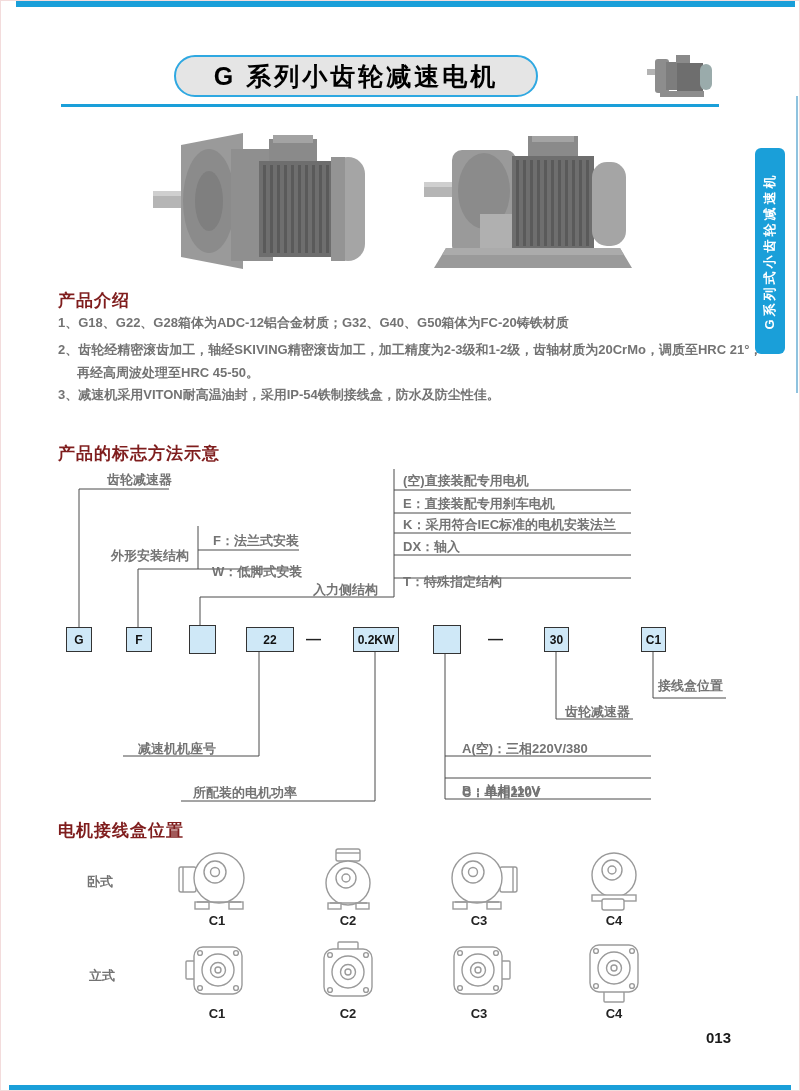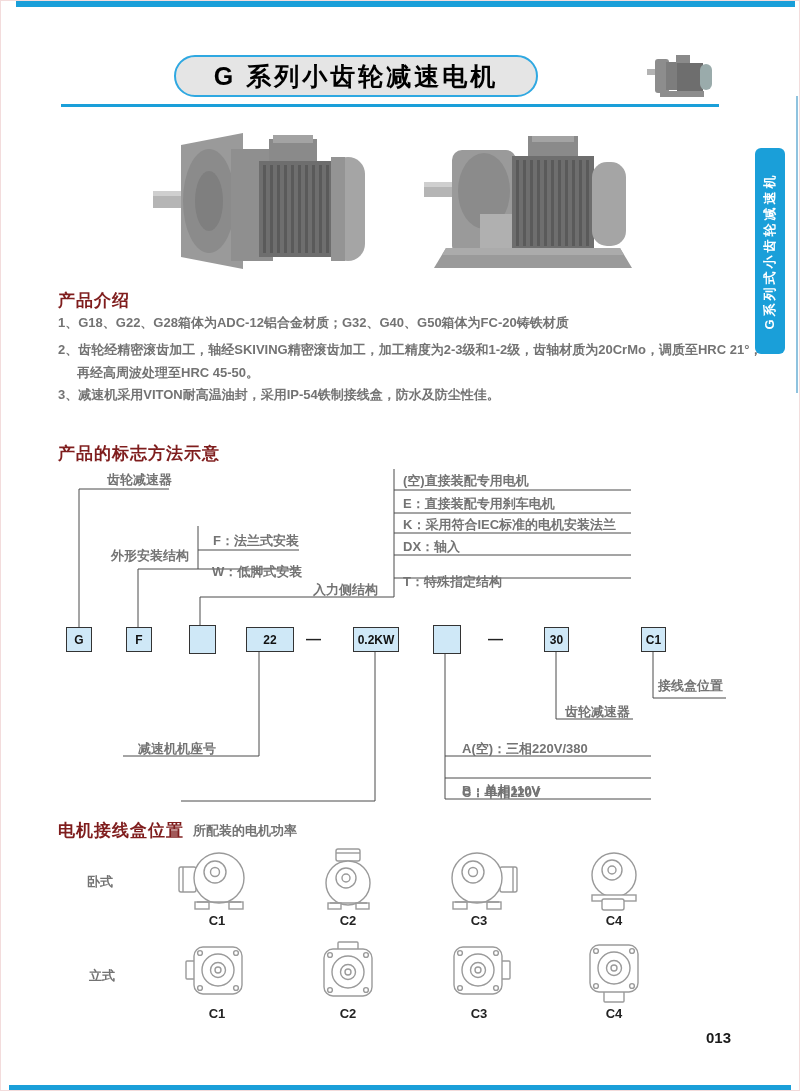--- a/index.html
+++ b/index.html
@@ -157,21 +157,21 @@
   <div class="lbl" style="left:211px;top:562px;">W：低脚式安装</div>
   <div class="lbl" style="left:277px;top:580px;margin-left:35px;">入力侧结构</div>
 
   <div class="lbl" style="left:402px;top:471px;">(空)直接装配专用电机</div>
   <div class="lbl" style="left:402px;top:494px;">E：直接装配专用刹车电机</div>
   <div class="lbl" style="left:402px;top:515px;">K：采用符合IEC标准的电机安装法兰</div>
   <div class="lbl" style="left:402px;top:537px;">DX：轴入</div>
   <div class="lbl" style="left:402px;top:572px;">T：特殊指定结构</div>
 
   <div class="lbl" style="left:137px;top:739px;">减速机机座号</div>
-  <div class="lbl" style="left:192px;top:783px;margin-top:38px;">所配装的电机功率</div>
+  <div class="lbl" style="left:192px;top:783px;">所配装的电机功率</div>
   <div class="lbl" style="left:564px;top:702px;">齿轮减速器</div>
   <div class="lbl" style="left:657px;top:676px;">接线盒位置</div>
 
   <div class="lbl" style="left:461px;top:739px;">A(空)：三相220V/380</div>
   <div class="lbl" style="left:461px;top:761px;margin-top:20px;">B：单相110V</div>
   <div class="lbl" style="left:461px;top:783px;">C：单相220V</div>
 
   <div class="code-box" style="left:65px;top:626px;width:26px;height:25px;">G</div>
   <div class="code-box" style="left:125px;top:626px;width:26px;height:25px;">F</div>
   <div class="code-box" style="left:188px;top:624px;width:27px;height:29px;"></div>

